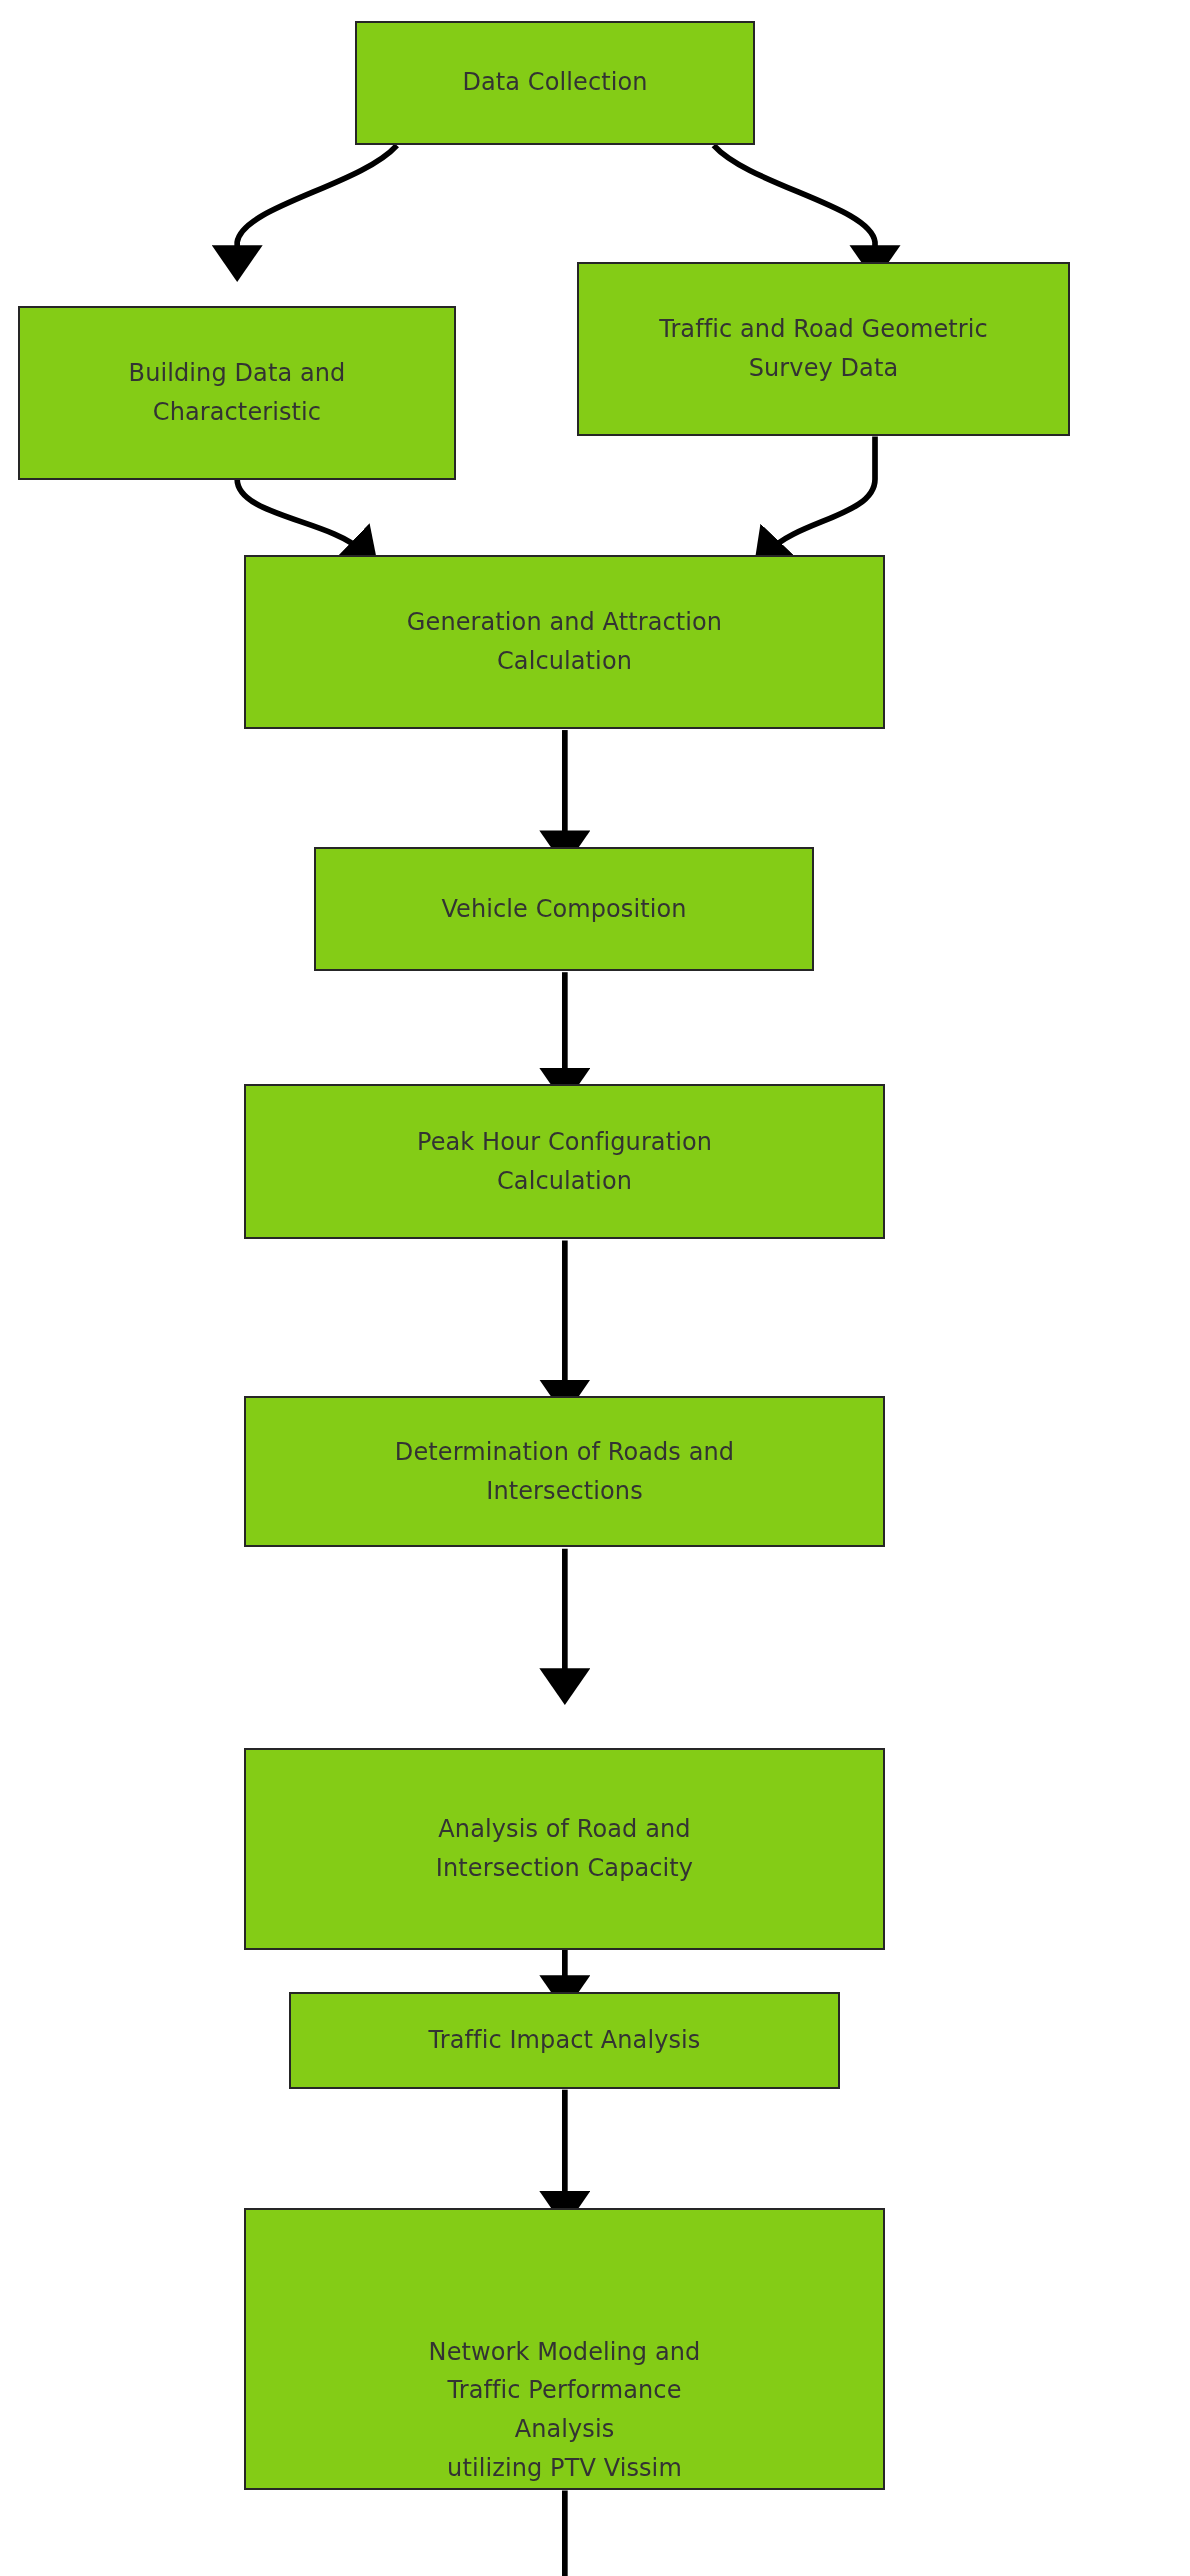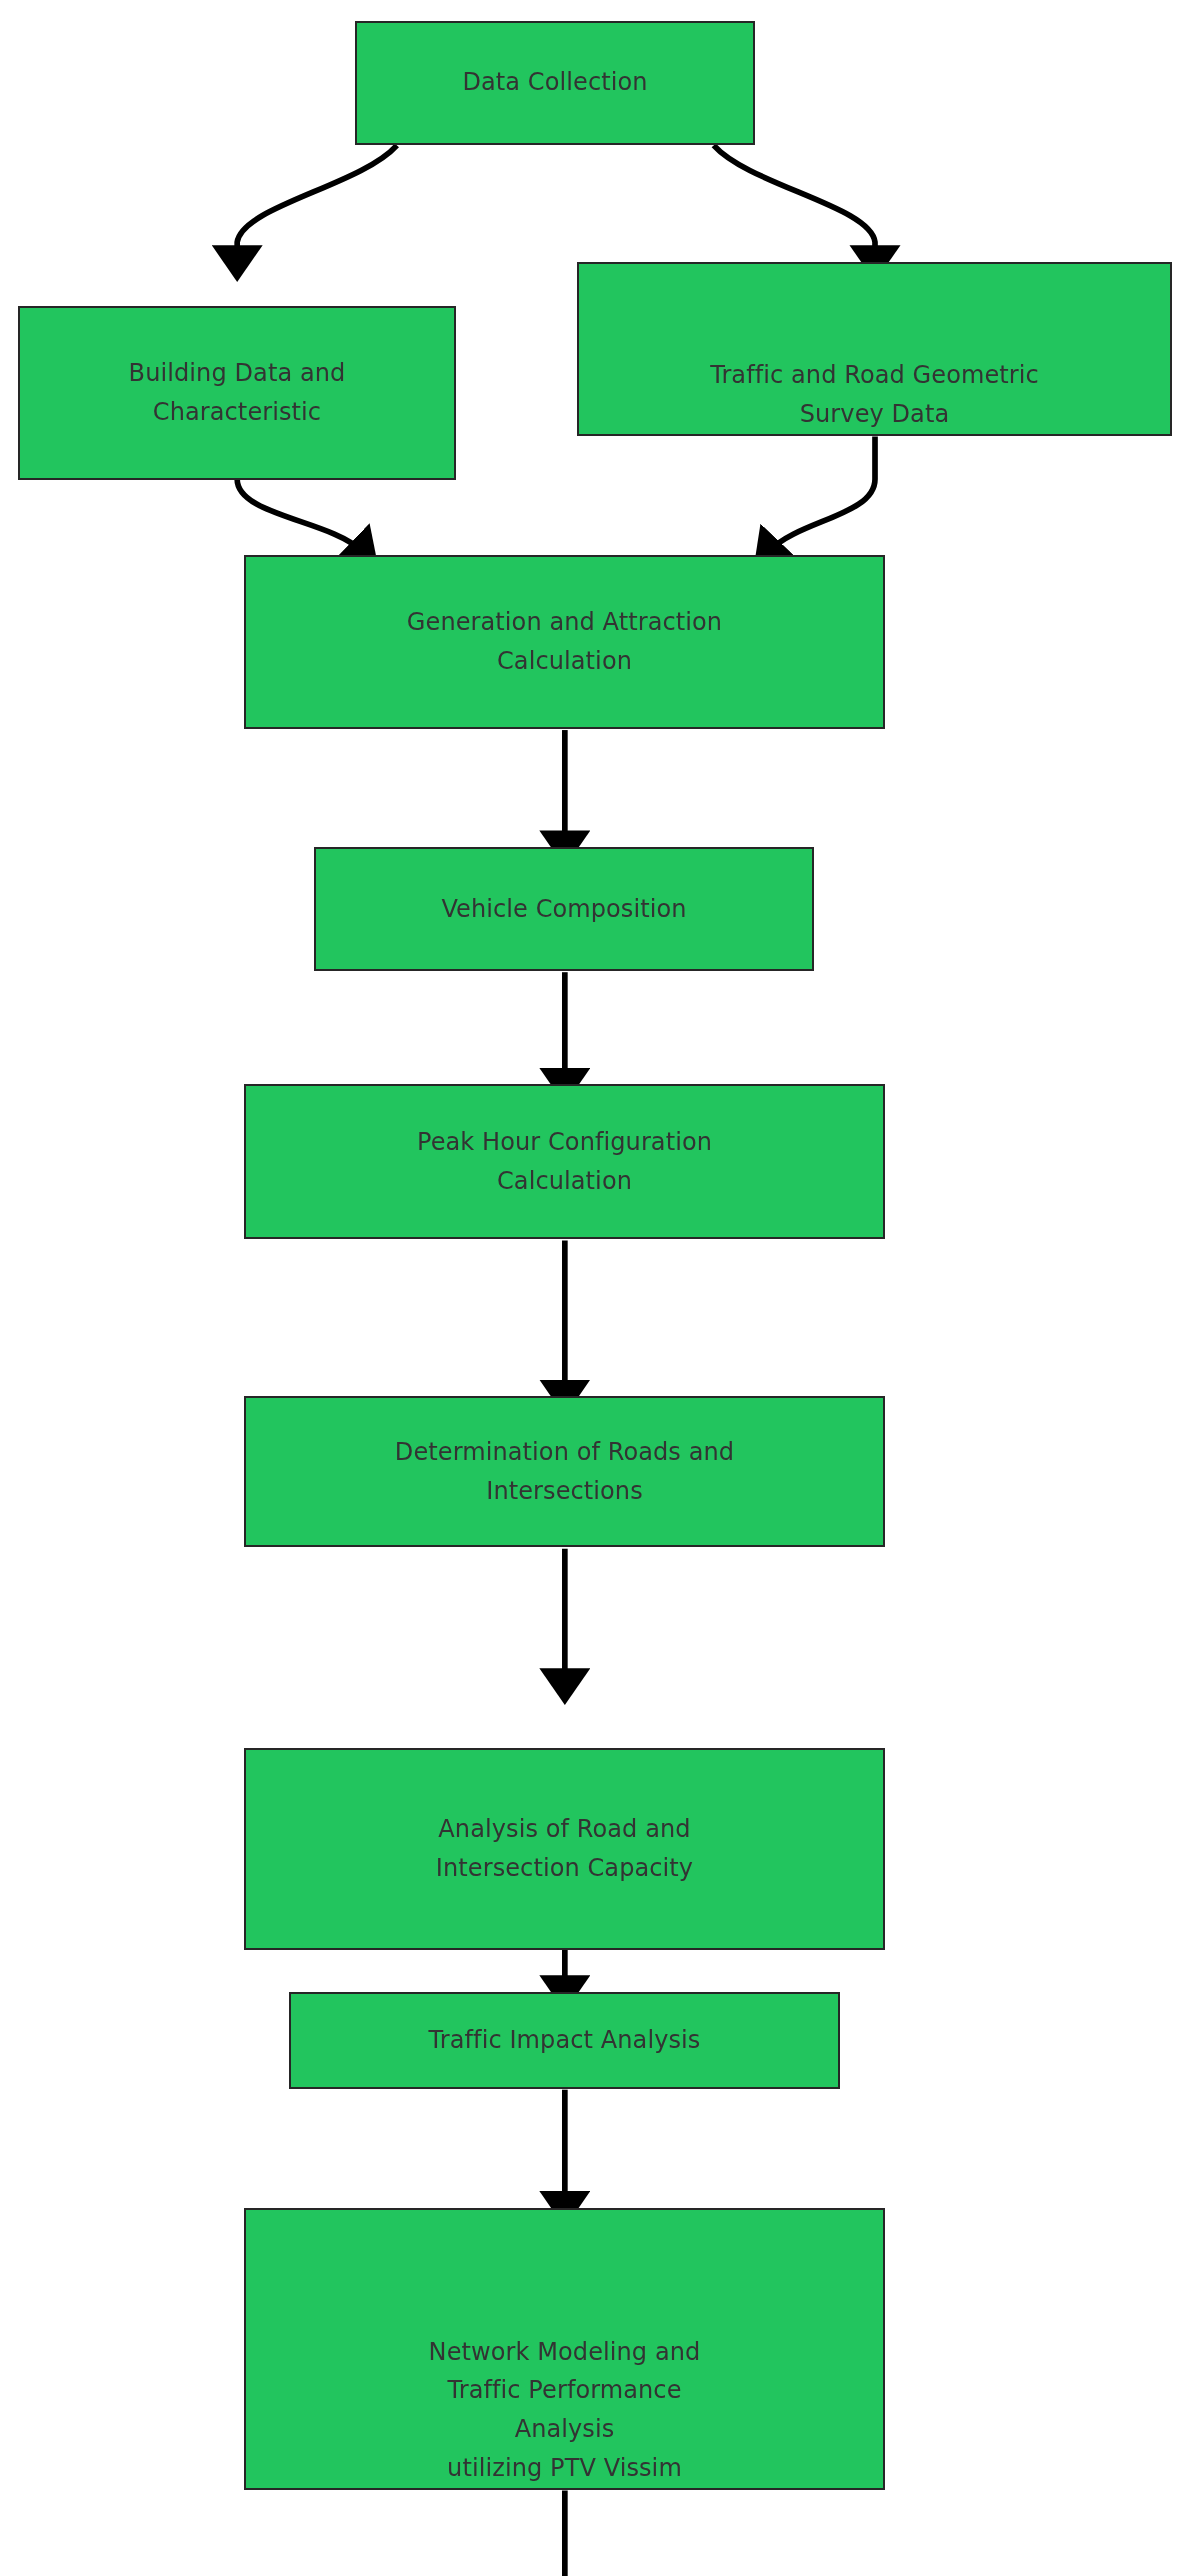--- a/index.html
+++ b/index.html
@@ -22,21 +22,21 @@
     left: 0;
     top: 0;
     width: 1191px;
     height: 2795px;
     pointer-events: none;
   }
   .node {
     position: absolute;
     box-sizing: border-box;
     border: 2.1px solid #262626;
-    background: #22c55e;
+    background: #84cc16;
     display: flex;
     align-items: center;
     justify-content: center;
     text-align: center;
   }
   .node-label {
     color: #333333;
     font-size: 24px;
     line-height: 1.62;
     letter-spacing: 0.1px;
@@ -82,21 +82,21 @@
 
   <div class="node" style="left:355px; top:20.6px; width:400px; height:124px;">
     <span class="node-label">Data Collection</span>
   </div>
 
   <div class="node" style="left:18px; top:262px; width:438px; height:174px;margin-top:44px;">
     <span class="node-label">Building Data and
 Characteristic</span>
   </div>
 
-  <div class="node" style="left:577px; top:262px; width:595px; height:174px;align-items:flex-end;">
+  <div class="node" style="left:577px; top:262px; width:493px; height:174px;">
     <span class="node-label">Traffic and Road Geometric
 Survey Data</span>
   </div>
 
   <div class="node" style="left:244px; top:555px; width:641px; height:174px;">
     <span class="node-label">Generation and Attraction
 Calculation</span>
   </div>
 
   <div class="node" style="left:314px; top:847px; width:500px; height:124px;">

